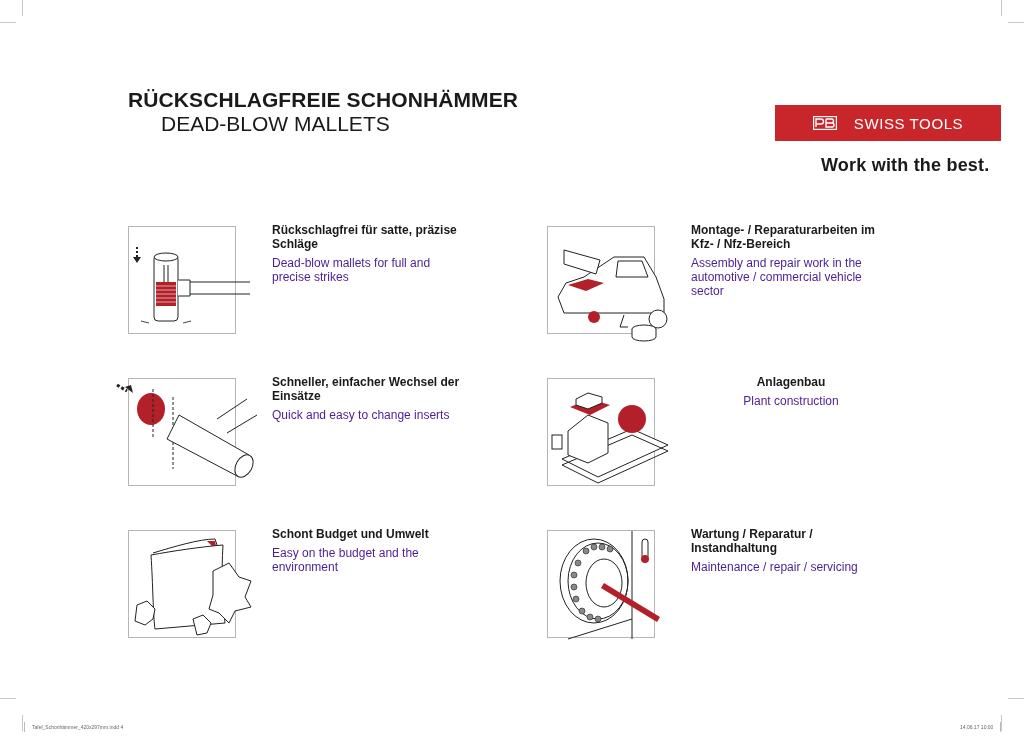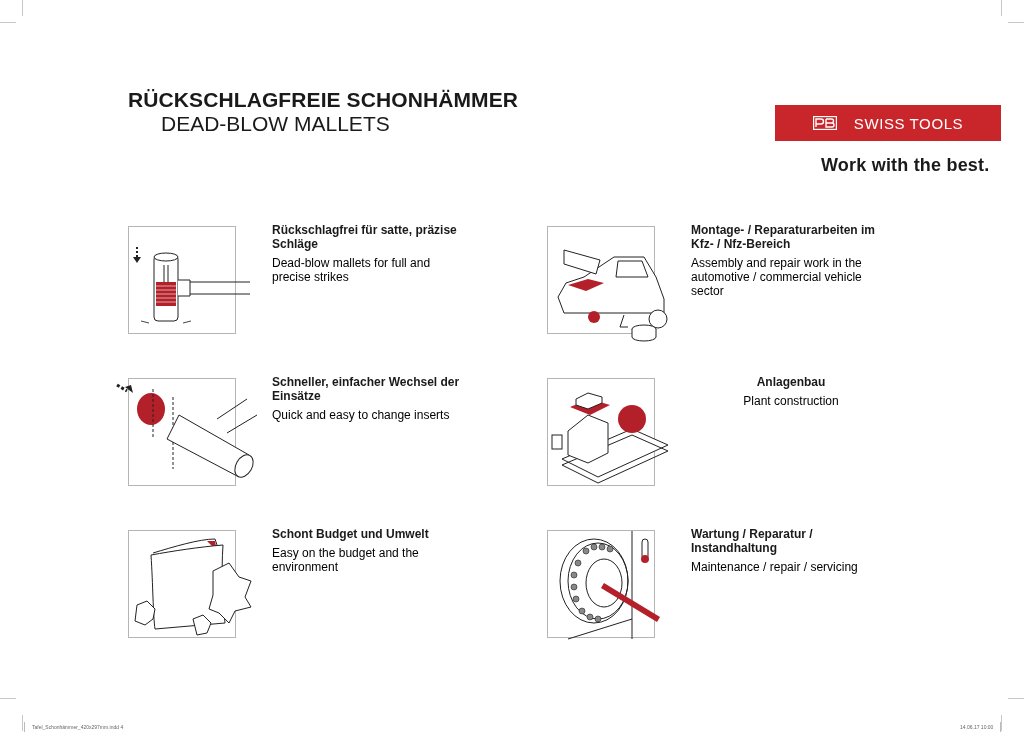--- a/index.html
+++ b/index.html
@@ -18,21 +18,21 @@
               display: flex; align-items: center; justify-content: center; gap: 17px; }
   .logo-pb { display: inline-flex; align-items: center; }
   .logo-text { color: #ffffff; font-size: 15px; letter-spacing: 0.6px; font-weight: normal; }
   .tagline { position: absolute; left: 821px; top: 155px; font-size: 18px; font-weight: bold; color: #1a1a1a; letter-spacing: 0.2px; }
 
   .feature { position: absolute; width: 360px; height: 110px; }
   .illus { position: absolute; left: 0; top: 0; width: 108px; height: 108px; border: 1px solid #b5b5b5; background: #fff; overflow: visible; }
   .illus svg { position: absolute; left: -20px; top: -10px; overflow: visible; }
   .ftext { position: absolute; left: 144px; top: -3px; width: 200px; }
   .fhead { font-size: 12px; font-weight: bold; line-height: 14px; color: #1a1a1a; }
-  .fdesc { font-size: 12px; line-height: 14px; color: #000000; margin-top: 5px; }
+  .fdesc { font-size: 12px; line-height: 14px; color: #4c1d95; margin-top: 5px; }
 
   .slug-left { position: absolute; left: 32px; top: 724px; font-size: 5px; color: #666; }
   .slug-right { position: absolute; left: 960px; top: 724px; font-size: 5px; color: #666; }
   .slug-bar { position: absolute; width: 1px; height: 10px; background: #bbb; }
 </style>
 </head>
 <body>
 
 <div class="crop v" style="left:22px;top:0;"></div>
 <div class="crop h" style="left:0;top:22px;"></div>

